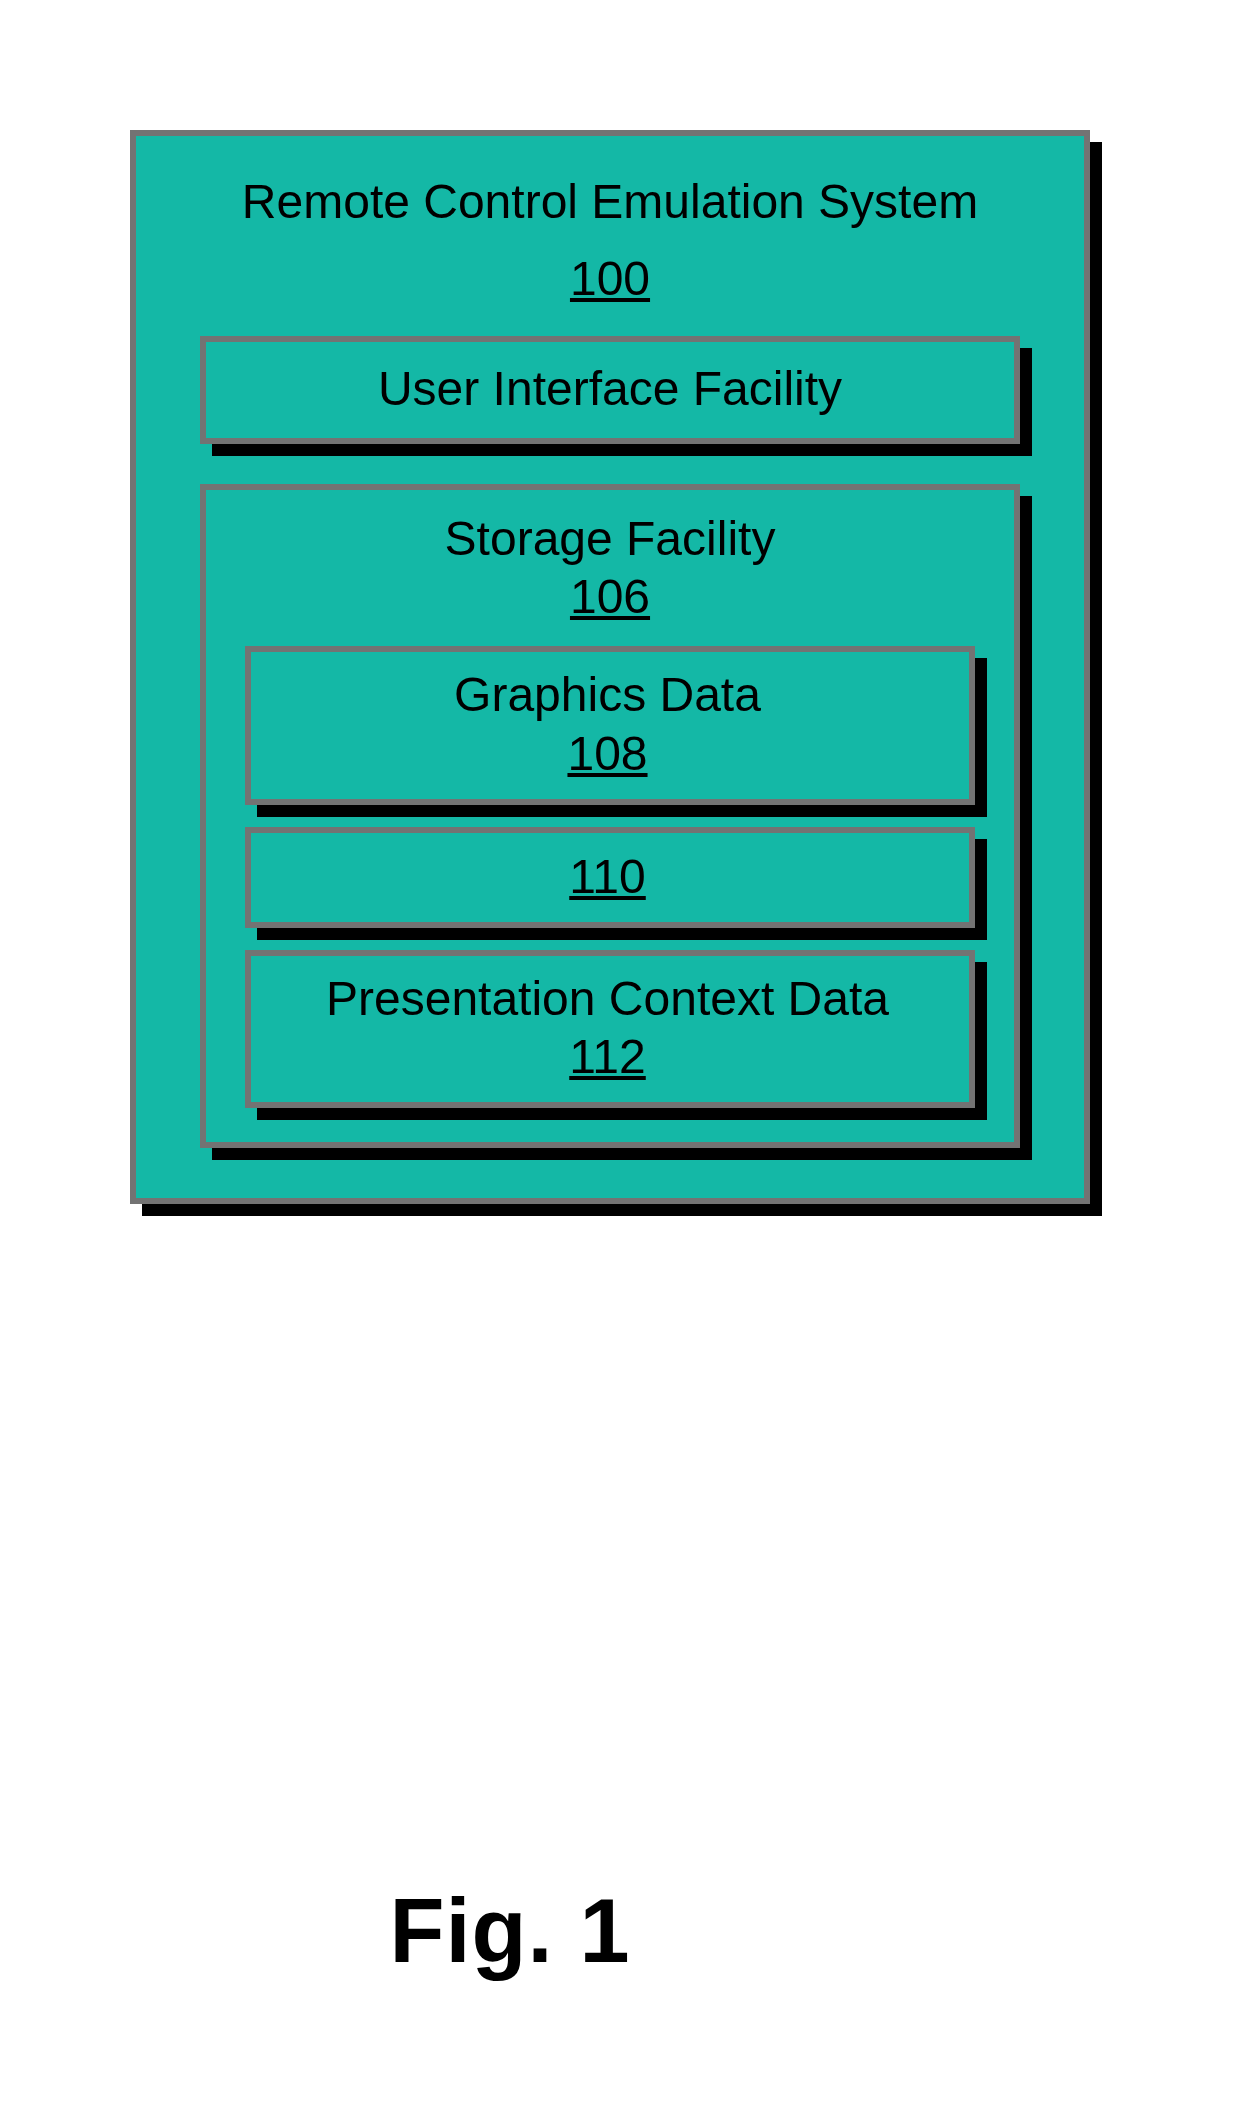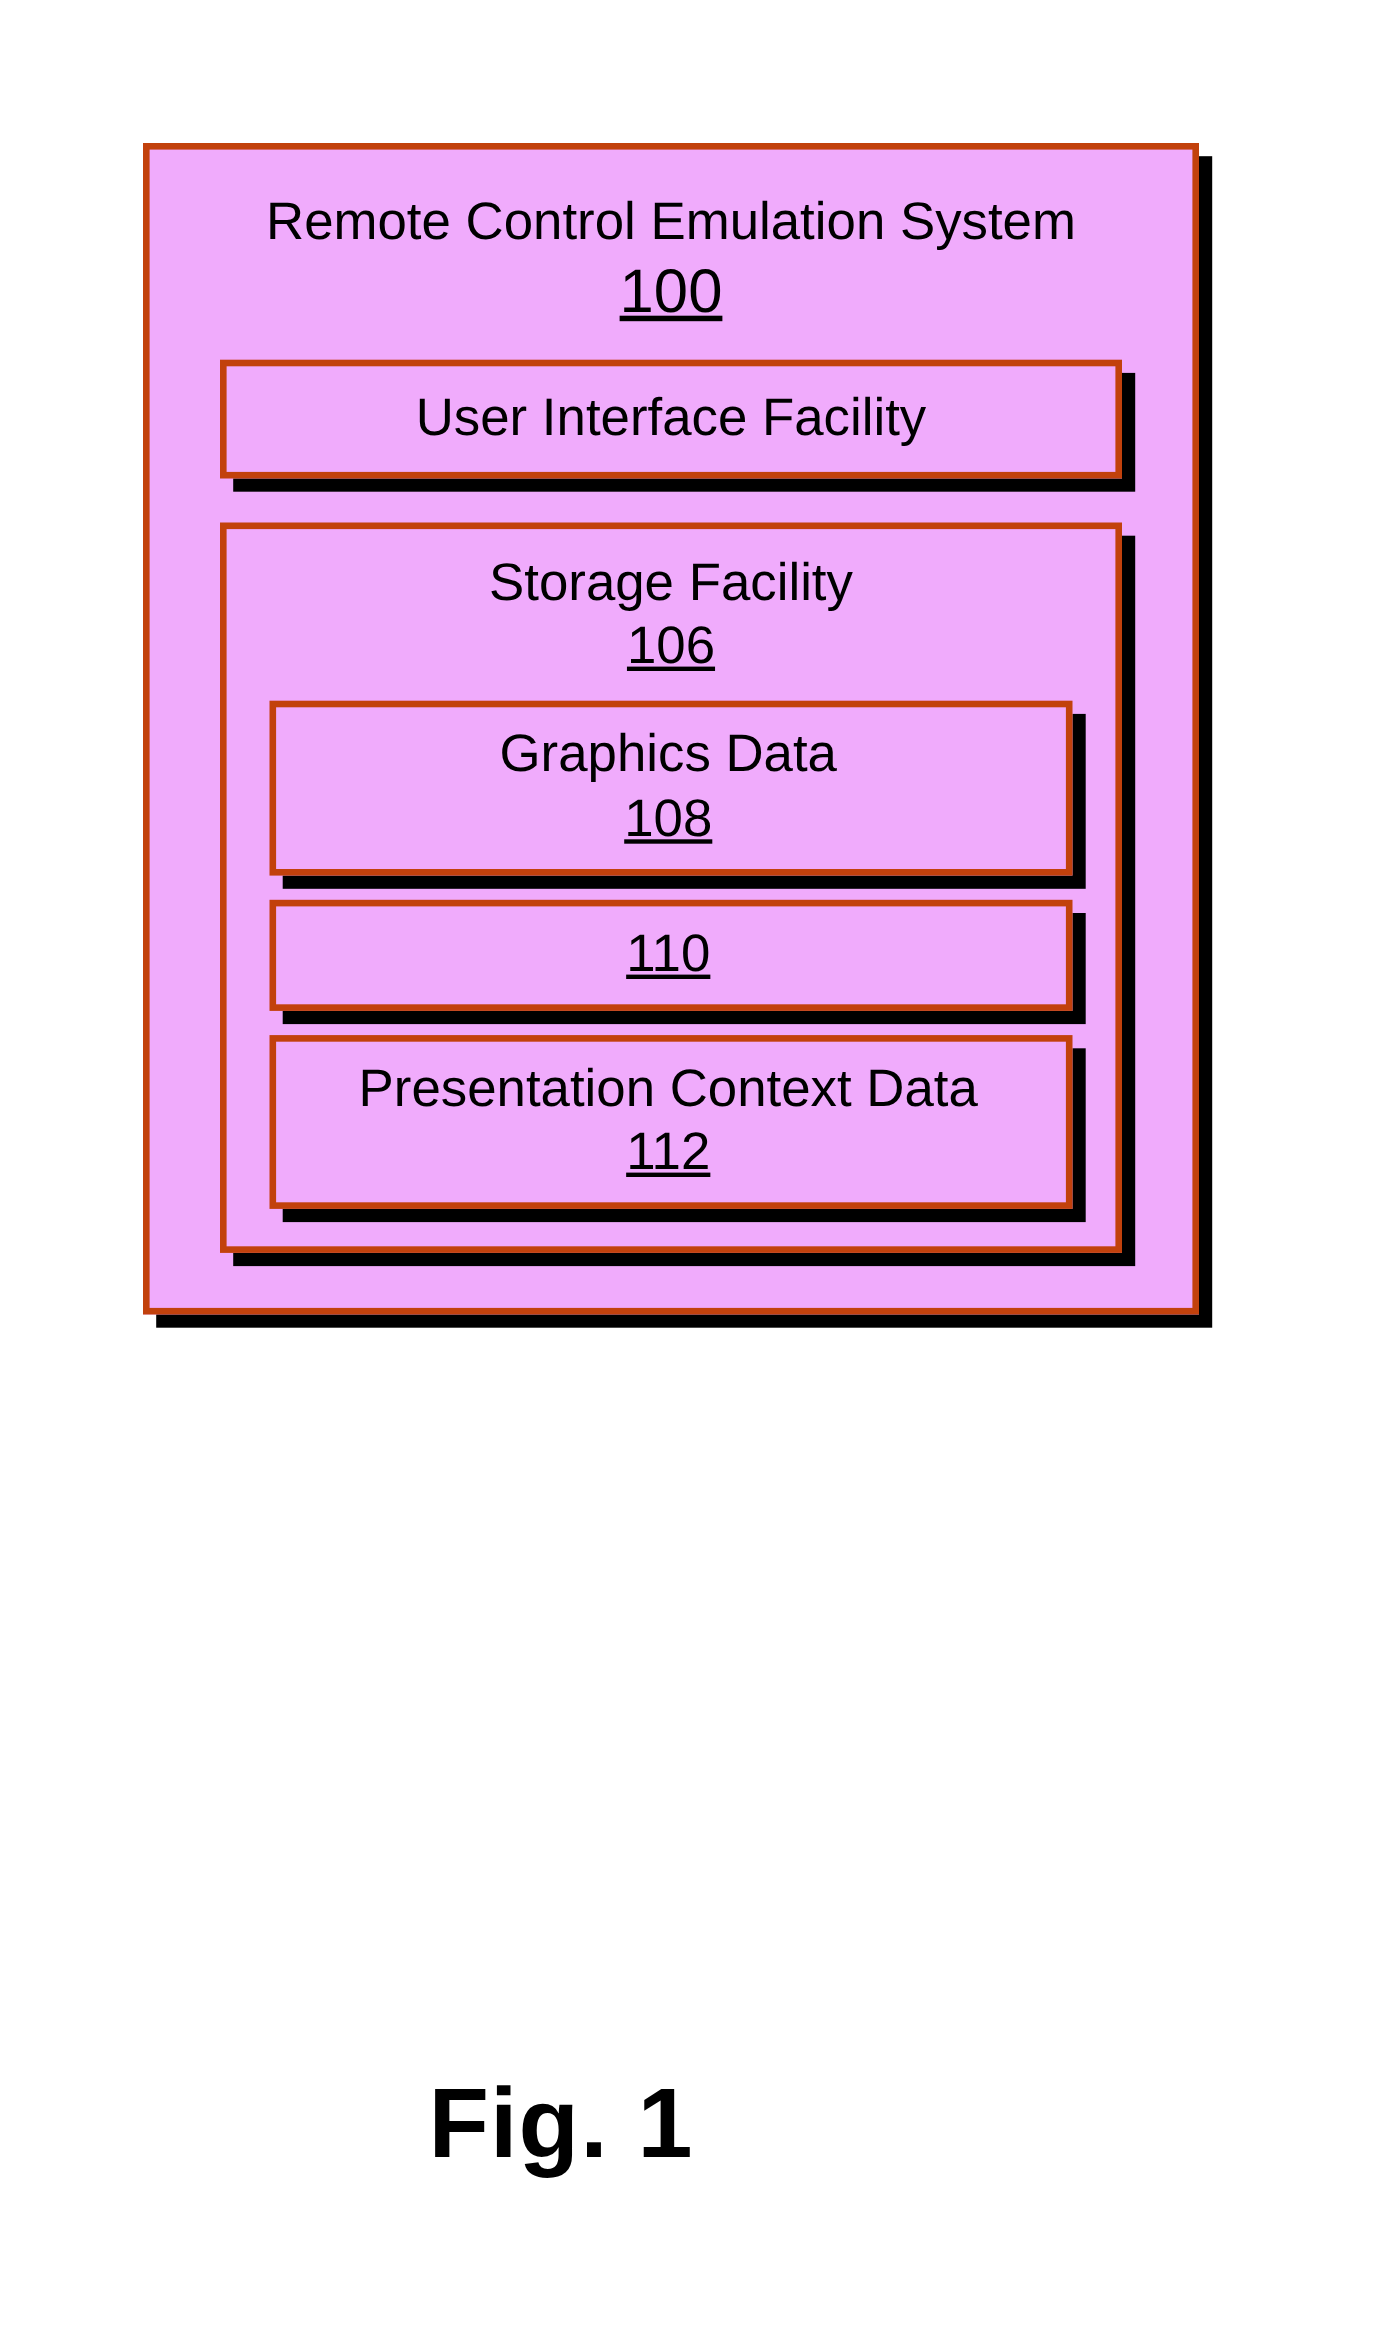--- a/index.html
+++ b/index.html
@@ -24,39 +24,39 @@
   .shadow-box .shadow {
     position: absolute;
     left: 12px;
     top: 12px;
     width: 100%;
     height: 100%;
     background: #000;
   }
   .shadow-box .face {
     position: relative;
-    background: #f0abfc;
-    border: 6px solid #c2410c;
+    background: #14b8a6;
+    border: 6px solid #737373;
   }
   .outer {
     width: 960px;
   }
   .outer > .face {
     padding: 30px 50px 50px 50px;
     text-align: center;
   }
   .title-line {
     font-size: 48px;
     line-height: 1.25;
     margin-top: 6px;
   }
   .ref-line {
-    font-size: 56px;
+    font-size: 48px;
     text-decoration: underline;
-    margin-top: 0;
+    margin-top: 19px;
     margin-bottom: 24px;
   }
   .inner-row {
     margin: 30px auto 0 auto;
     width: 820px;
   }
   .inner-row .face {
     padding: 18px 10px 20px 10px;
   }
   .inner-title {

